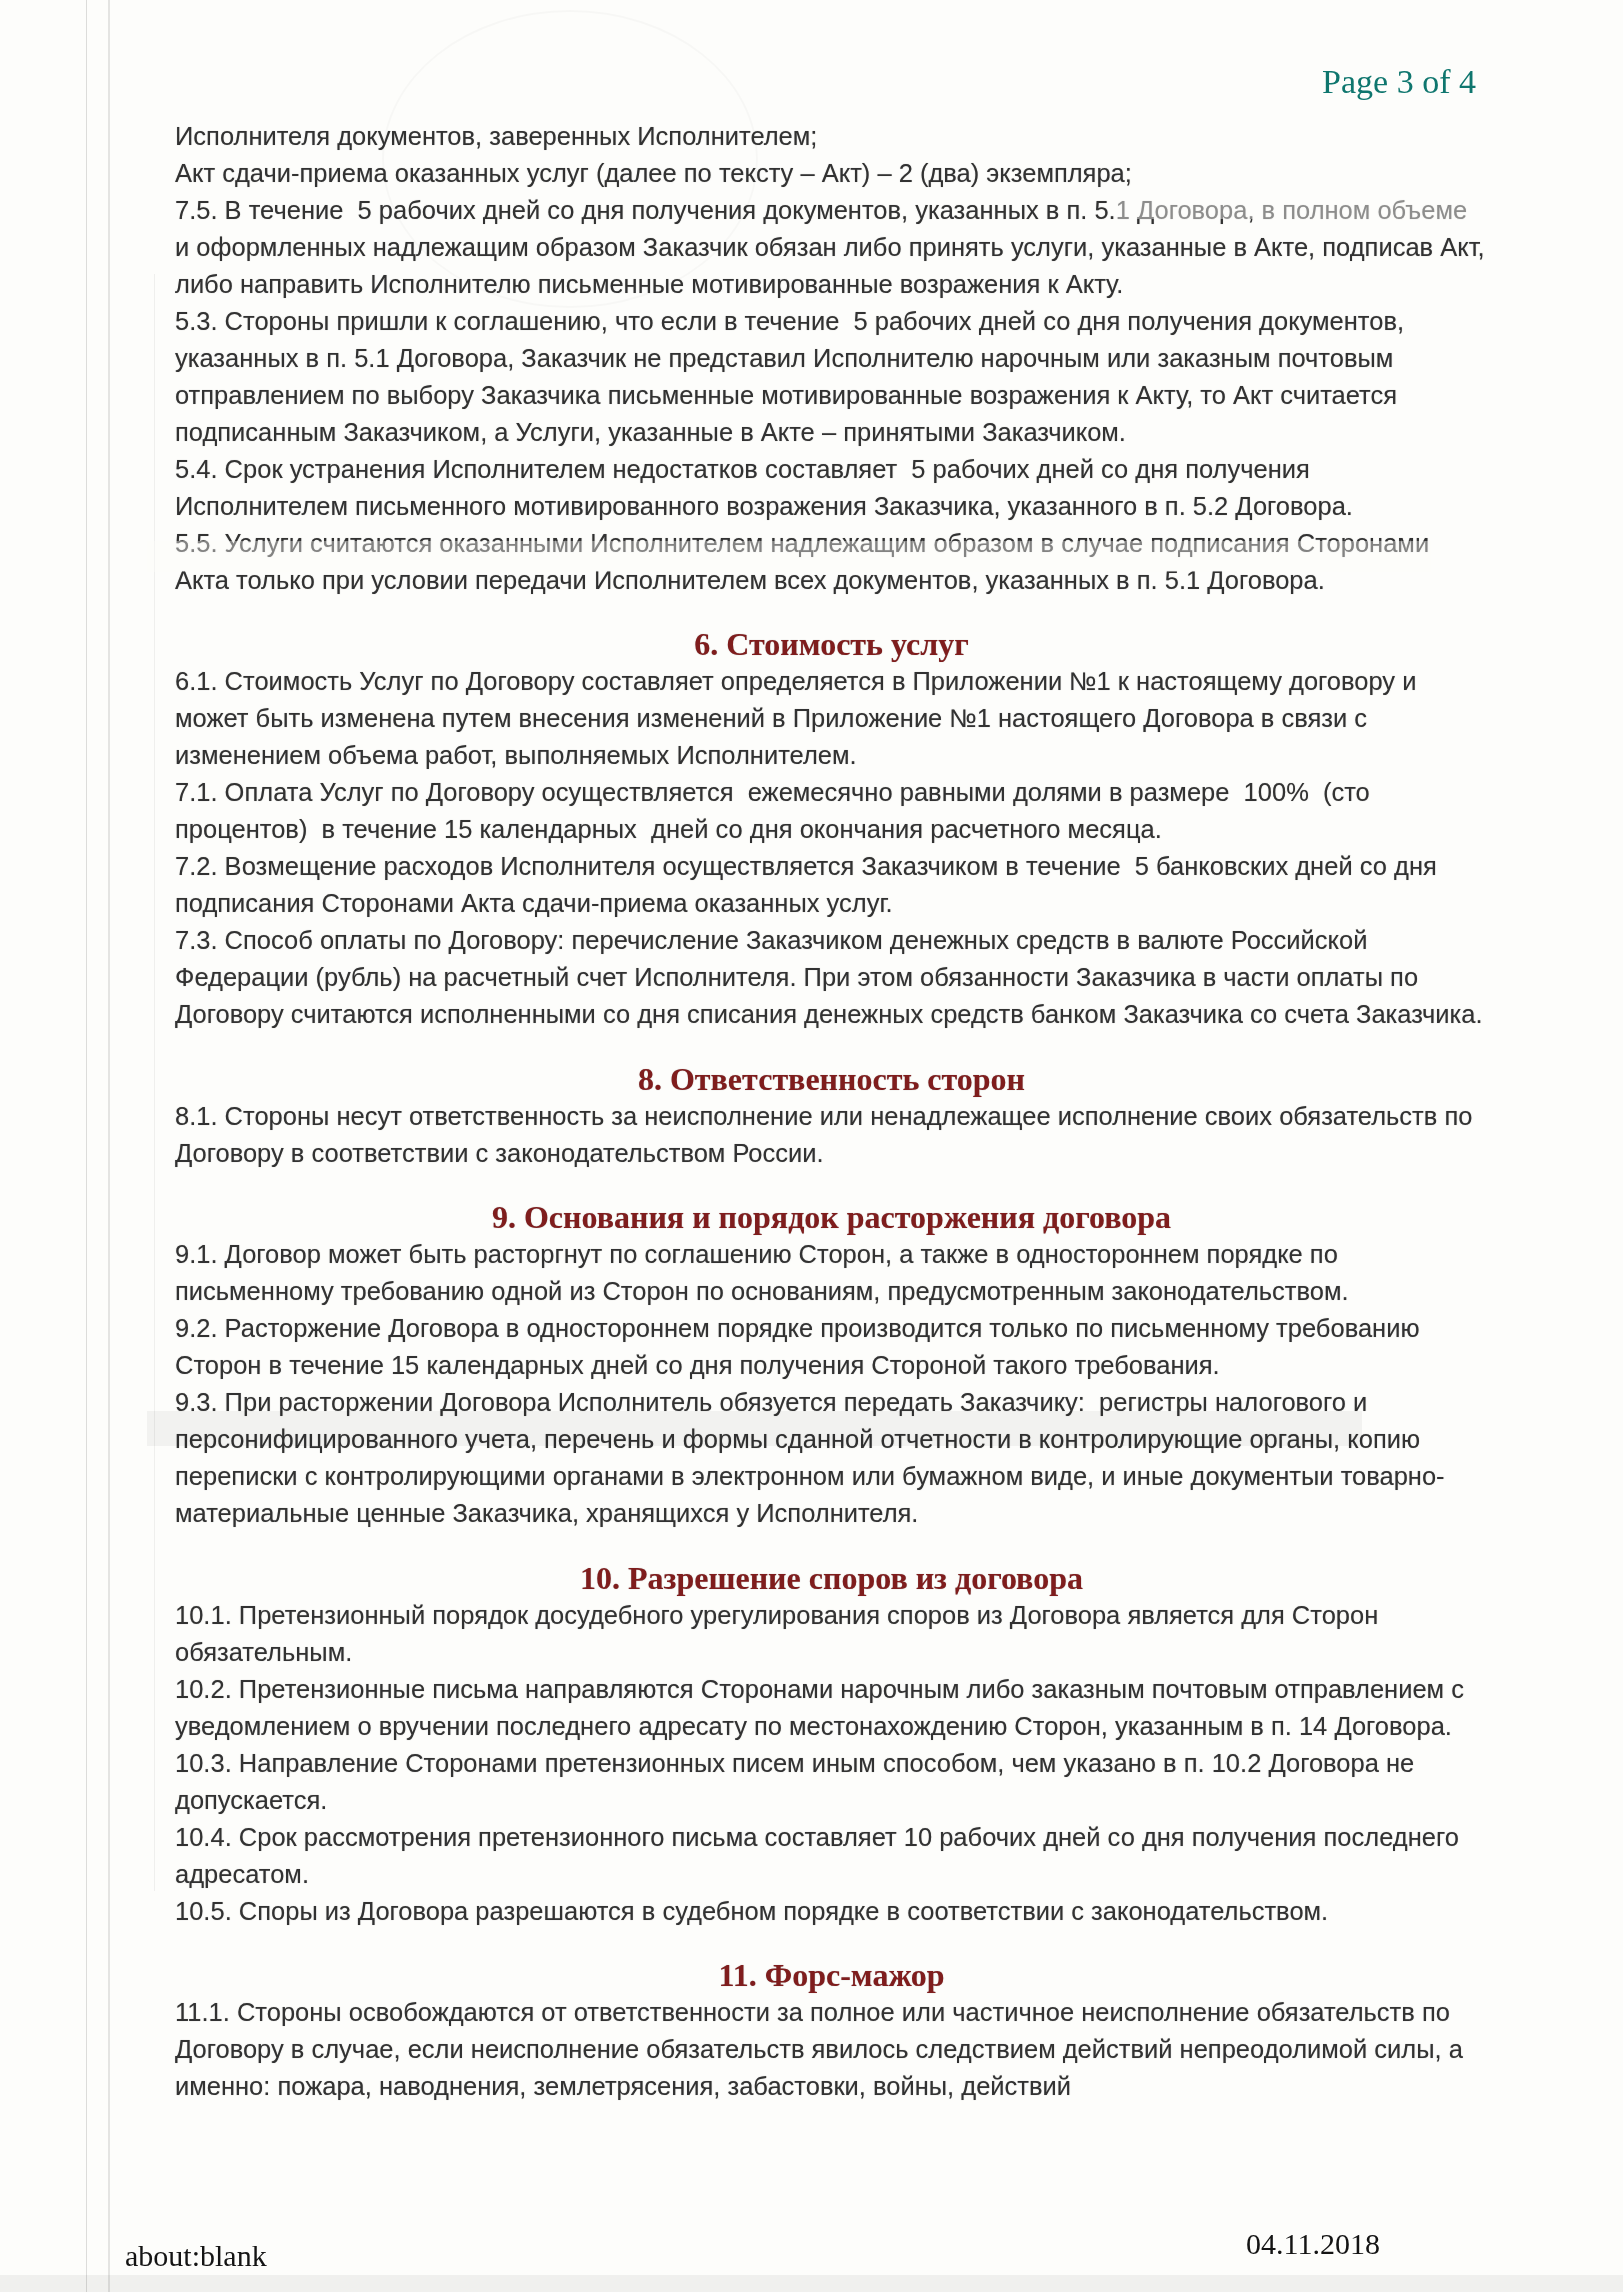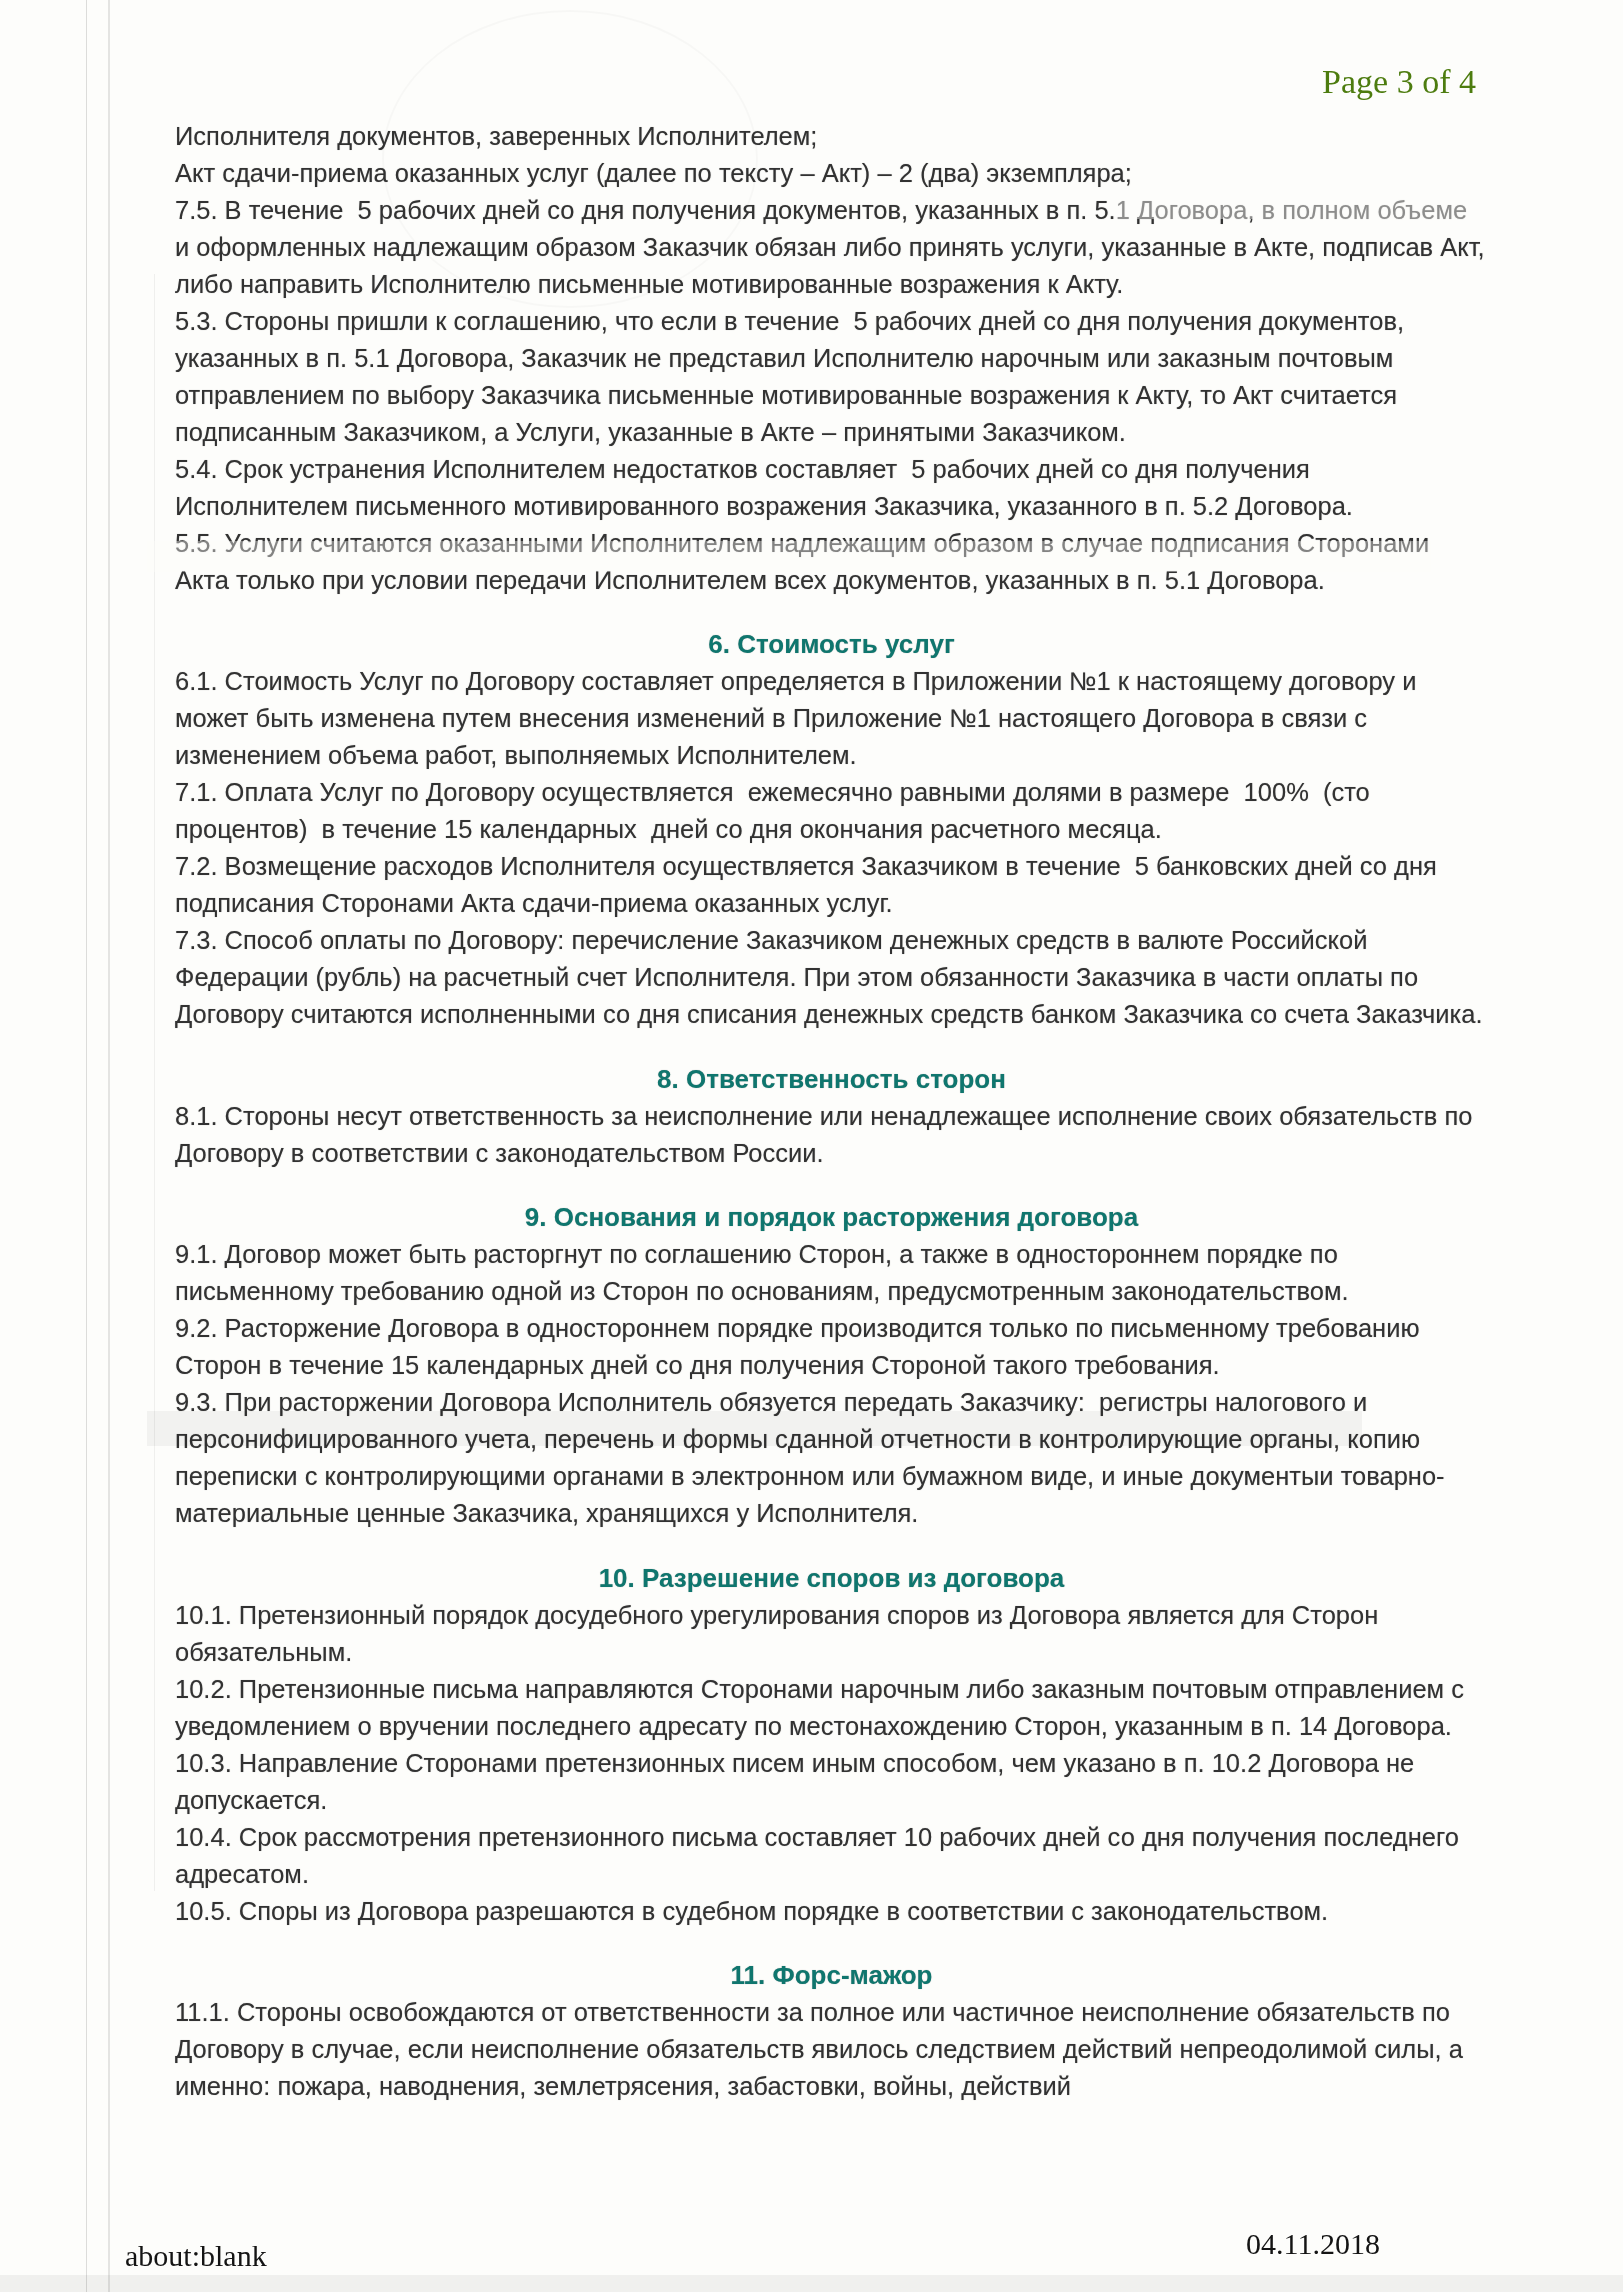--- a/index.html
+++ b/index.html
@@ -29,43 +29,44 @@
   .smear-3 { left: 147px;  top: 541px;  width: 1284px; height: 31px; background: rgba(253,253,251,0.40); }
   .bottom-strip { position: absolute; left: 0; bottom: 0; width: 100%; height: 17.6px;
                   background: rgba(0,0,0,0.05); pointer-events: none; }
 
   .page-header-right {
     position: absolute;
     top: 63px;
     right: 147px;
     font-family: "Liberation Serif", serif;
     font-size: 34px;
-    color: #4d7c0f;
+    color: #0f766e;
   }
   .content {
     position: absolute;
     left: 157px;
     top: 118px;
     width: 1313px;
     font-size: 25.5px;
     line-height: 37px;
     text-shadow: 0 0 1px rgba(30,30,30,0.35);
     margin-left: 18px;
   }
   .content p {
     margin: 0;
     white-space: pre-wrap;
   }
   .content h2 {
     margin: 27.4px 0 0 0;
-    font-size: 26px;
+    font-size: 32px;
     line-height: 37px;
     font-weight: bold;
     text-align: center;
-    color: #0f766e;
+    color: #7f1d1d;
+    font-family: Liberation Serif, serif;
   }
   .page-footer {
     position: absolute;
     left: 0;
     top: 2227px;
     width: 100%;
     font-family: "Liberation Serif", serif;
     font-size: 30px;
     color: #141414;
   }

